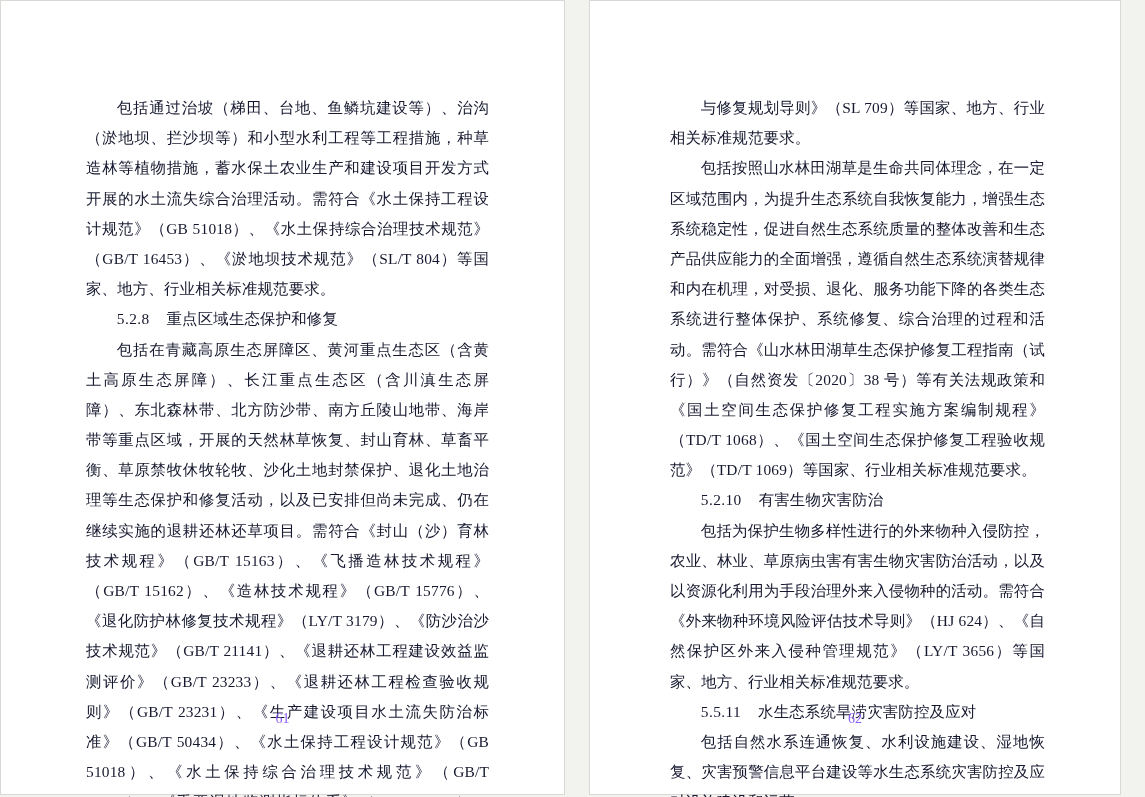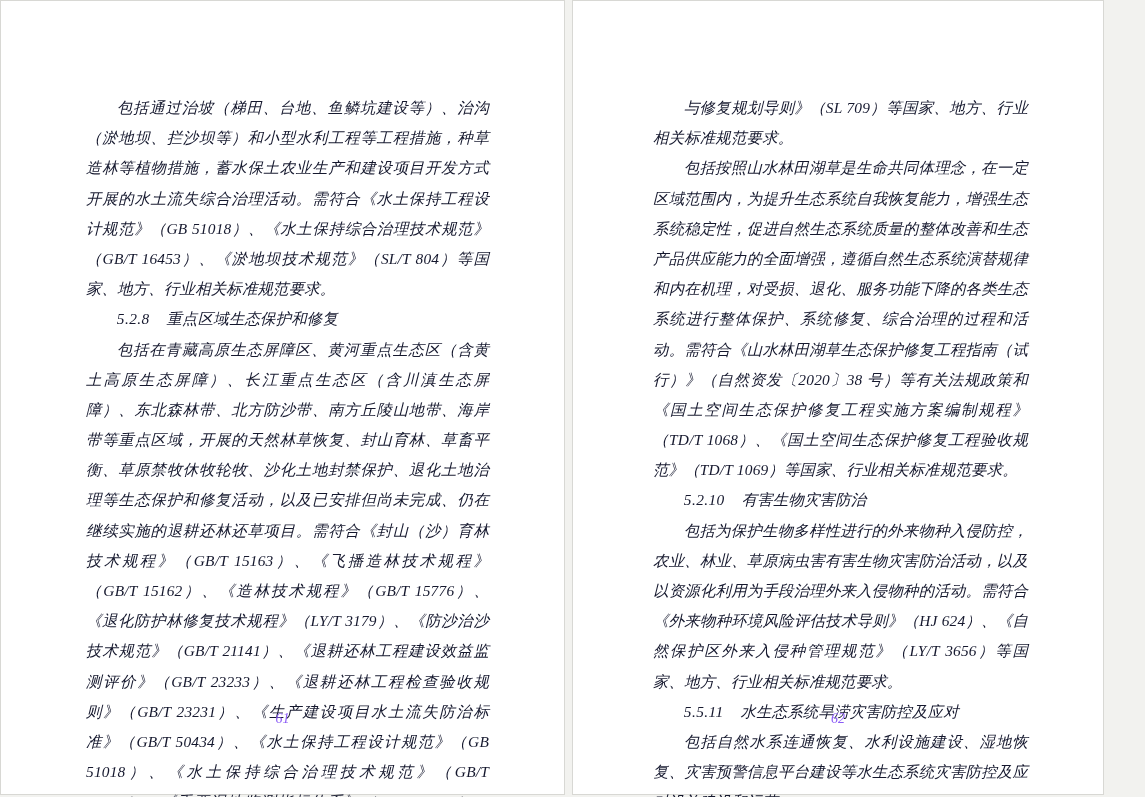--- a/index.html
+++ b/index.html
@@ -10,23 +10,22 @@
   body {
     width: 1145px;
     height: 797px;
     font-family: "Liberation Serif", "DejaVu Serif", serif;
     overflow: hidden;
   }
   .spread {
     display: flex;
     width: 1145px;
     height: 797px;
-    gap: 7px;
+    gap: 24px;
     background: #f2f2ef;
-    font-style: italic;
   }
   .page {
     background: #ffffff;
     box-sizing: border-box;
     position: relative;
     border: 1px solid #d8d8d4;
   }
   .page-left {
     width: 565px;
     height: 795px;

